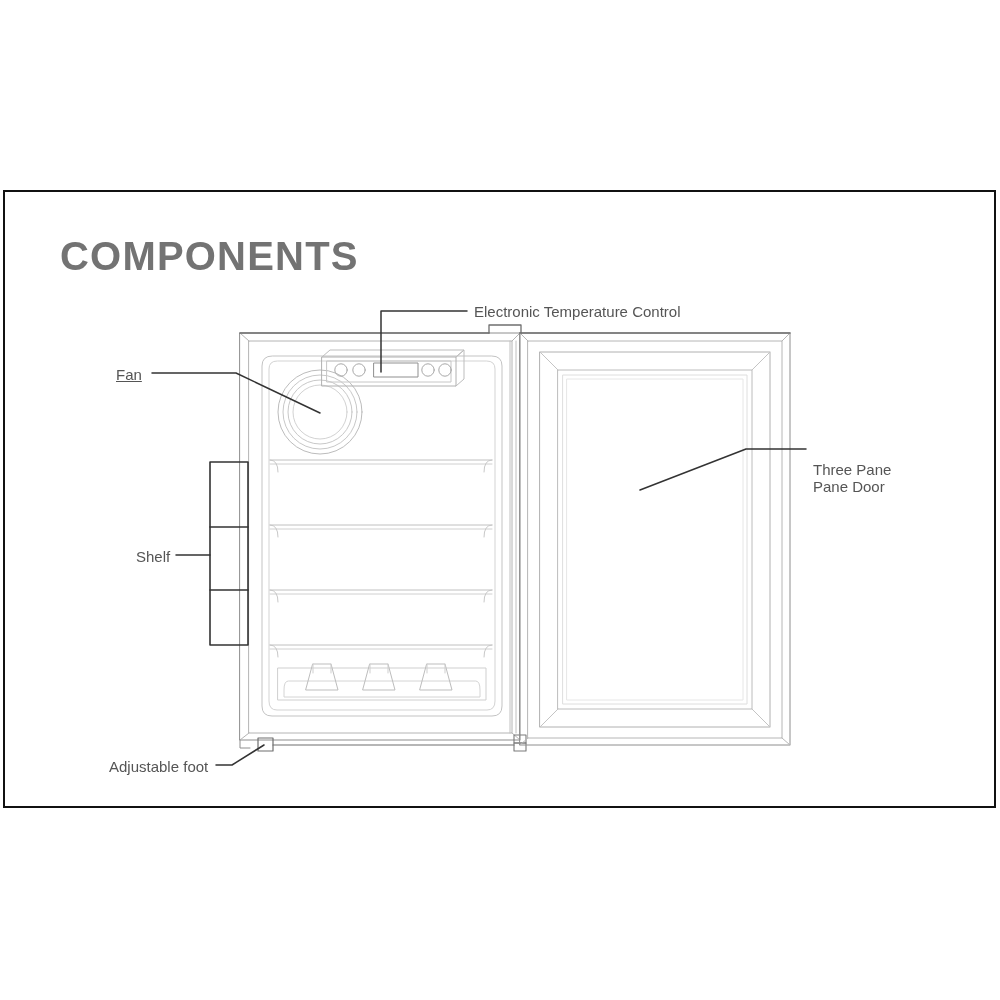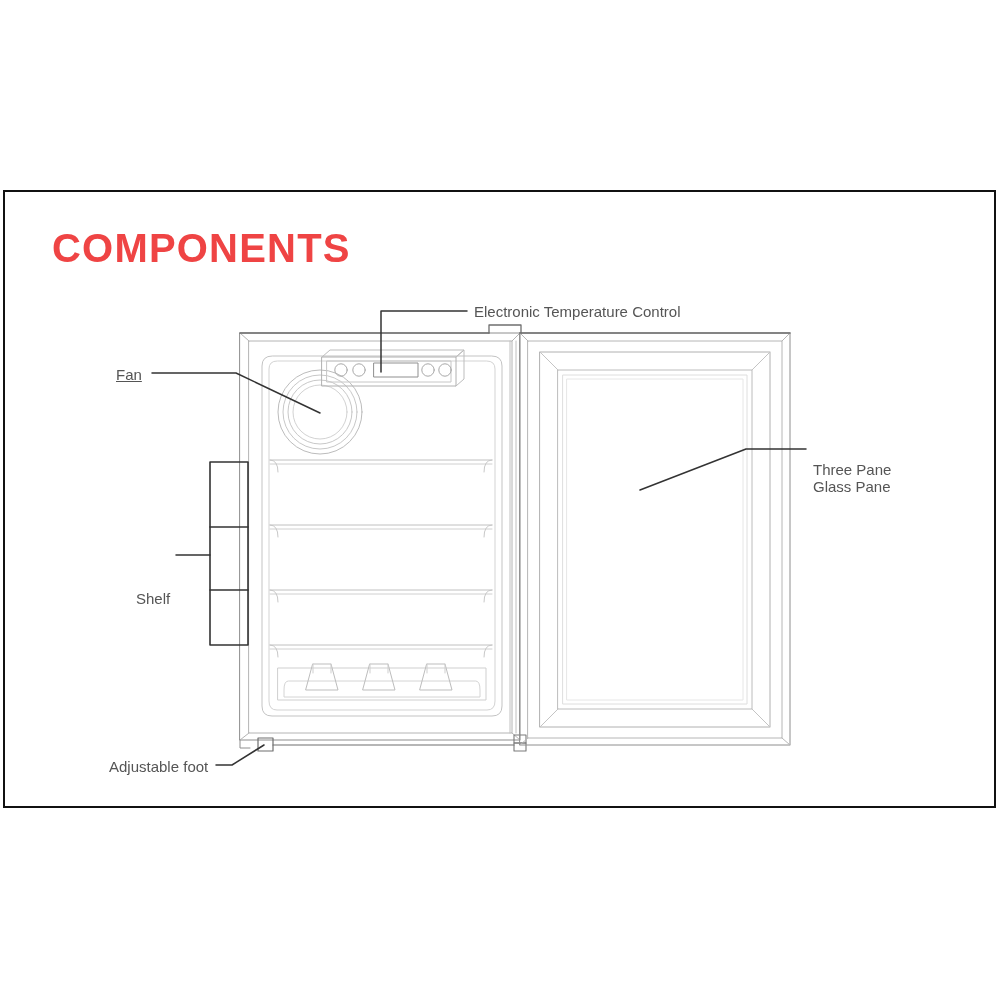--- a/index.html
+++ b/index.html
@@ -29,23 +29,23 @@
     background: #ffffff;
     box-sizing: border-box;
   }
   #page-title {
     position: absolute;
     left: 52px;
     top: 228px;
     font-size: 40px;
     font-weight: bold;
     letter-spacing: 1.2px;
-    color: #ef4444;
+    color: #737373;
     font-family: "Liberation Sans", sans-serif;
-    margin: 0;
+    margin: 8px;
     line-height: 1;
     white-space: nowrap;
   }
   #drawing {
     position: absolute;
     left: 0;
     top: 0;
     width: 1000px;
     height: 1000px;
     pointer-events: none;
@@ -53,21 +53,21 @@
   .lbl {
     position: absolute;
     font-family: "Liberation Sans", sans-serif;
     font-size: 15px;
     color: #555555;
     white-space: nowrap;
     line-height: 17px;
   }
   #lbl-etc { left: 474px; top: 303px; }
   #lbl-fan { left: 116px; top: 366px; text-decoration: underline; }
-  #lbl-shelf { left: 136px; top: 548px; margin-top: 42px; }
+  #lbl-shelf { left: 136px; top: 548px; }
   #lbl-foot  { left: 109px; top: 758px; }
   #lbl-door  { left: 813px; top: 433px; margin-top: 28px; }
 </style>
 </head>
 <body>
 
 <div id="page">
 
   <div id="sheet"></div>
 
@@ -207,16 +207,16 @@
   <div class="lbl" id="lbl-etc">Electronic Temperature Control</div>
 
   <div class="lbl" id="lbl-fan">Fan</div>
 
   <div class="lbl" id="lbl-shelf">Shelf</div>
 
   <div class="lbl" id="lbl-foot">Adjustable foot</div>
 
   <div class="lbl" id="lbl-door">
     <div>Three Pane</div>
-    <div>Glass Pane</div>
+    <div>Pane Door</div>
   </div>
 
 </div>
 
 </body></html>

